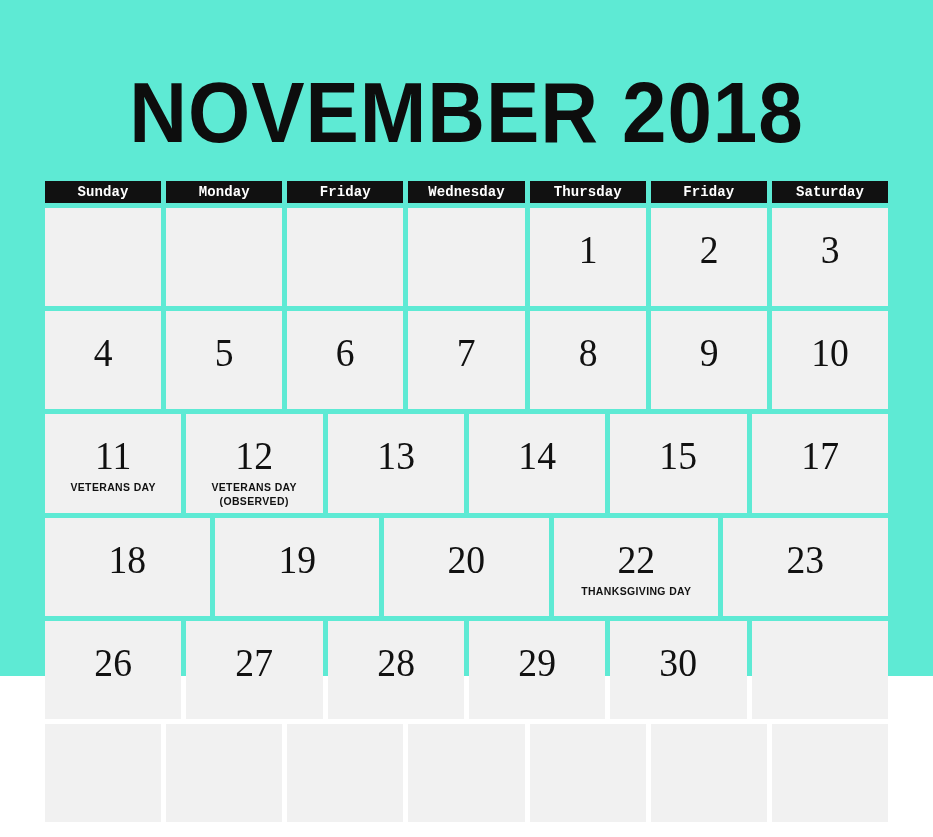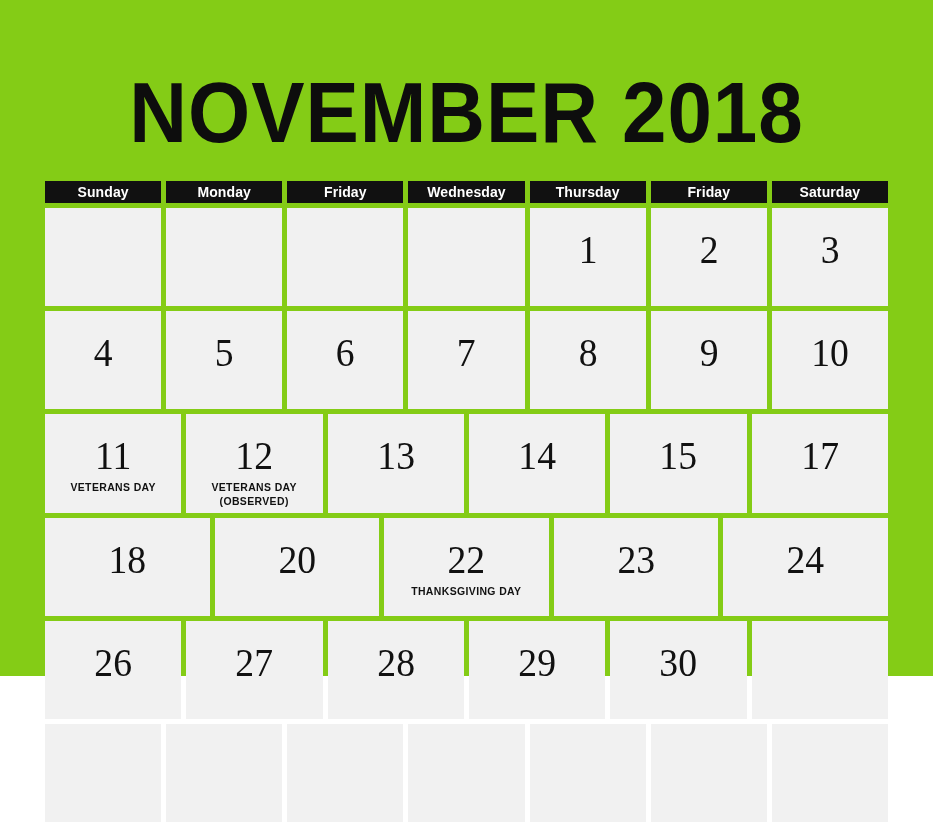--- a/index.html
+++ b/index.html
@@ -12,21 +12,21 @@
     height: 837px;
     background: #ffffff;
     font-family: "Liberation Sans", sans-serif;
     overflow: hidden;
   }
 
   #calendar-page {
     position: relative;
     width: 933px;
     height: 676px;
-    background: #84cc16;
+    background: #5eead4;
     box-sizing: border-box;
   }
 
   
   #calendar-title {
     position: absolute;
     left: 45px;
     top: 62px;
     width: 843px;
     height: 100px;
@@ -57,21 +57,21 @@
     display: flex;
     flex: 0 0 22px;
     height: 22px;
     margin-bottom: 5px;
   }
 
   .weekday-header-cell {
     flex: 1 1 0;
     background: #111111;
     color: #ffffff;
-    font-family: Liberation Sans, sans-serif;
+    font-family: Liberation Mono, monospace;
     font-weight: 700;
     font-size: 14px;
     line-height: 22px;
     text-align: center;
     margin-right: 5px;
     letter-spacing: 0.1px;
     box-sizing: border-box;
     overflow: hidden;
   }
   .weekday-header-cell:last-child { margin-right: 0; }
@@ -232,35 +232,35 @@
         <div class="day-event"></div>
       </div>
     </div>
 
     <div class="week-row">
       <div class="day-cell">
         <div class="day-number">18</div>
         <div class="day-event"></div>
       </div>
       <div class="day-cell">
+        <div class="day-number">19</div>
+        <div class="day-event"></div>
+      </div>
+      <div class="day-cell">
         <div class="day-number">20</div>
         <div class="day-event"></div>
       </div>
       <div class="day-cell">
         <div class="day-number">22</div>
         <div class="day-event">THANKSGIVING DAY</div>
       </div>
       <div class="day-cell">
         <div class="day-number">23</div>
         <div class="day-event"></div>
       </div>
-      <div class="day-cell">
-        <div class="day-number">24</div>
-        <div class="day-event"></div>
-      </div>
     </div>
 
     <div class="week-row">
       <div class="day-cell">
         <div class="day-number">26</div>
         <div class="day-event"></div>
       </div>
       <div class="day-cell">
         <div class="day-number">27</div>
         <div class="day-event"></div>

